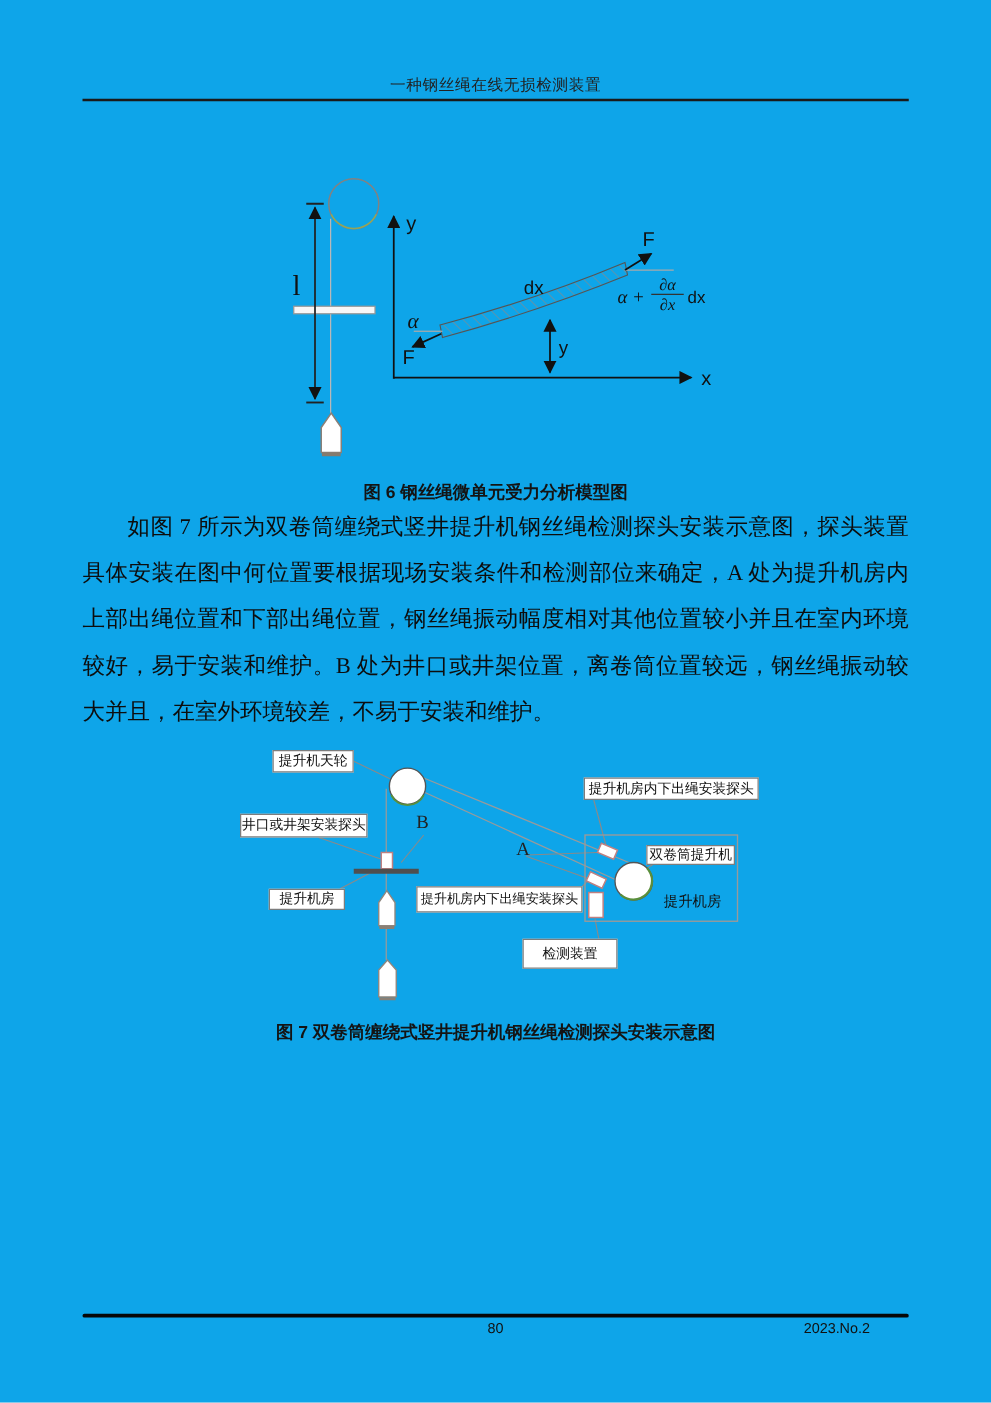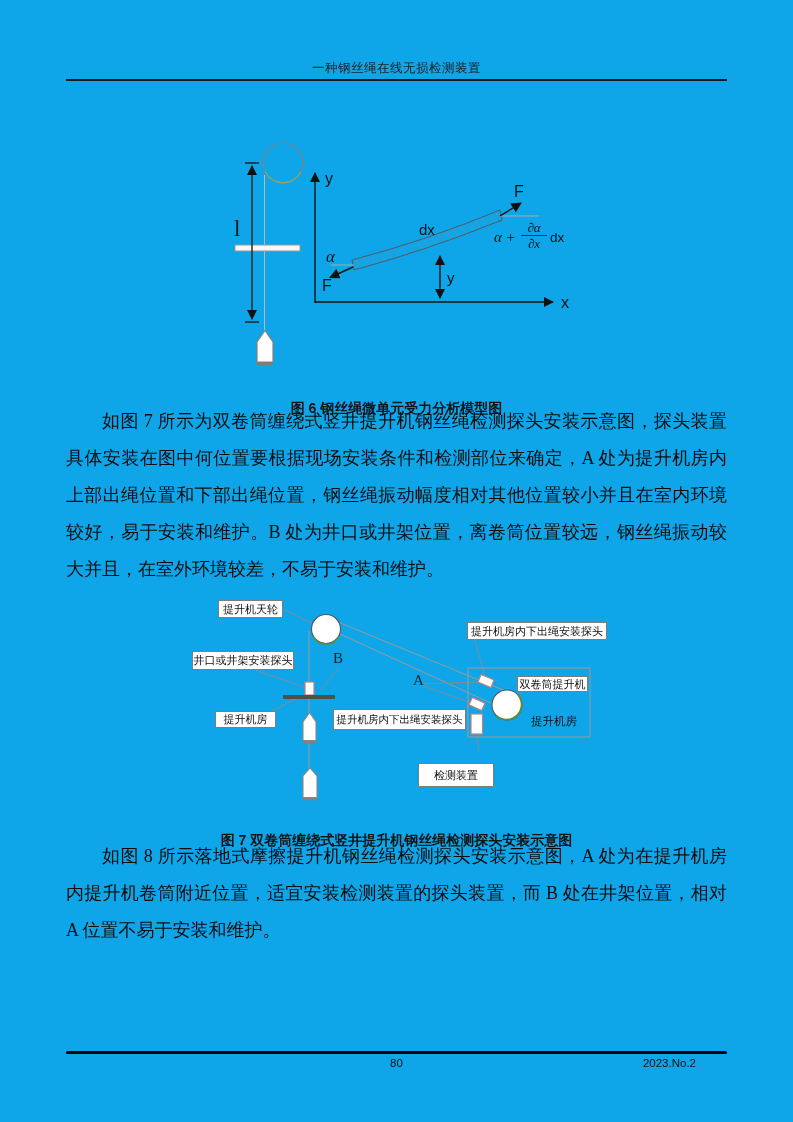--- a/index.html
+++ b/index.html
@@ -18,21 +18,21 @@
     left:66px;width:661px;font-size:18px;line-height:37px;
     text-align:justify;color:#0d0d0d;
   }
   .indent{text-indent:2em;}
   .p1{top:86px;}
   .p2{top:403px;}
   .p3{top:838px;}
   .fig-caption{
     left:0;width:793px;text-align:center;
     font-family:"Liberation Sans","DejaVu Sans",sans-serif;
-    font-weight:bold;font-size:14px;color:#141414;margin-top:15px;
+    font-weight:bold;font-size:14px;color:#141414;
   }
   .cap6{top:385px;}
   .cap7{top:817px;}
   .fig6{top:135px;left:170px;width:440px;height:245px;}
   .fig7{top:595px;left:175px;width:450px;height:212px;}
   .fig7 svg{position:absolute;top:0;left:0;}
   .fig-label{
     position:absolute;box-sizing:border-box;
     background:#fff;border:1px solid #7d7d7d;
     font-family:"Liberation Sans","DejaVu Sans",sans-serif;
@@ -163,27 +163,26 @@
       <rect x="295" y="105" width="14" height="8" transform="rotate(25 302 109)" fill="#fff" stroke="#c08080" stroke-width="1.2"></rect>
       <rect x="296" y="119" width="11.5" height="20" fill="#fff" stroke="#c08080" stroke-width="1.2"></rect>
     </svg>
 
     <div class="fig-label" style="left:43px;top:5px;width:65px;height:18px;">提升机天轮</div>
     <div class="fig-label" style="left:292px;top:27px;width:140px;height:18px;">提升机房内下出绳安装探头</div>
     <div class="fig-label" style="left:17px;top:56px;width:102px;height:19px;">井口或井架安装探头</div>
     <div class="fig-label" style="left:40px;top:116px;width:61px;height:17px;">提升机房</div>
     <div class="fig-label" style="left:158px;top:114px;width:133px;height:21px;font-size:10.5px;">提升机房内下出绳安装探头</div>
     <div class="fig-label" style="left:342px;top:81px;width:71px;height:16px;">双卷筒提升机</div>
-    <div class="fig-label" style="left:243px;top:168px;width:76px;height:24px;">检测装置</div>
+    <div class="fig-label" style="left:243px;top:156px;width:76px;height:24px;">检测装置</div>
     <div class="plain-label" style="left:356px;top:119px;font-size:11.5px;">提升机房</div>
     <div class="point-letter" style="left:238px;top:77px;">A</div>
     <div class="point-letter" style="left:158px;top:55px;">B</div>
   </div>
 
   <div class="abs fig-caption cap7">图 7 双卷筒缠绕式竖井提升机钢丝绳检测探头安装示意图</div>
 
-  <div class="abs body-par p3 indent">如图 8 所示落地式摩擦提升机钢丝绳检测探头安装示意图，A 处为在提升机房内提升机卷筒附近位置，适宜安装检测装置的探头装置，而 B 处在井架位置，相对 A 位置不易于安装和维护。</div>
 
   <div class="abs footer-rule"></div>
   <div class="abs footer-page">80</div>
   <div class="abs footer-issue">2023.No.2</div>
 
 </div>
 
 </body></html>

